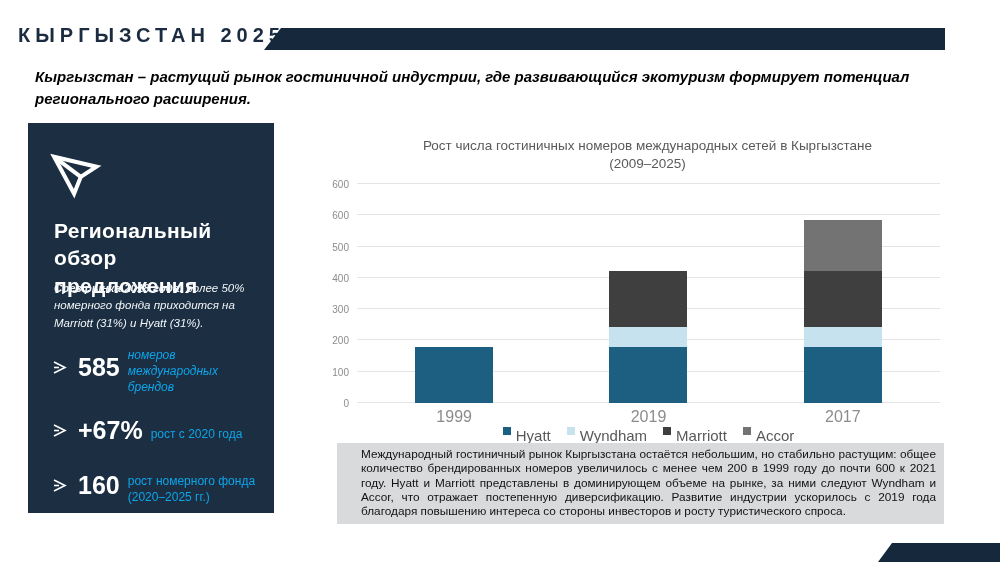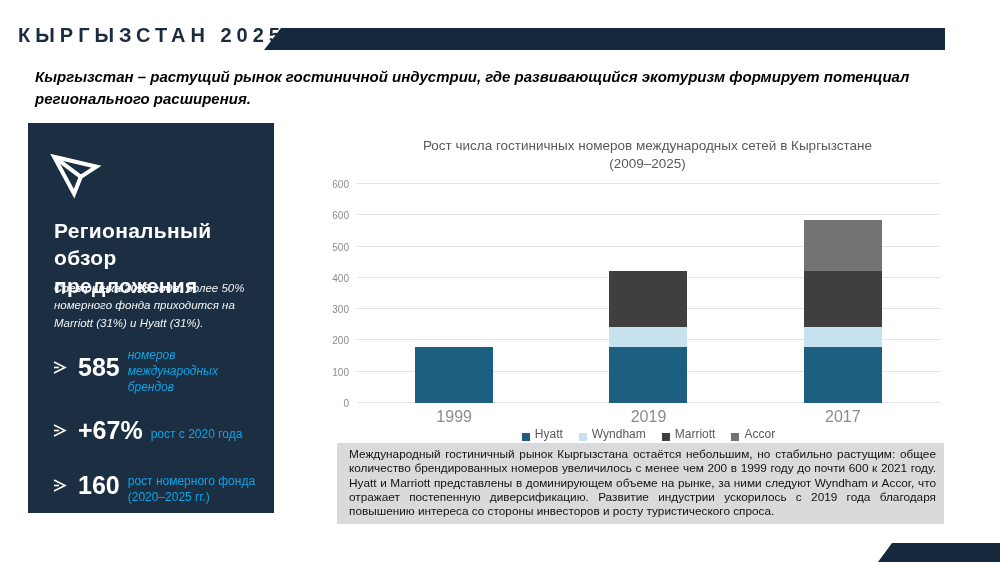--- a/index.html
+++ b/index.html
@@ -63,28 +63,28 @@
   .bars { position:absolute; left:0; top:0; right:0; bottom:0; display:flex; }
   .slot { flex:1; display:flex; justify-content:center; align-items:flex-end; height:100%; }
   .stack { width:78px; height:100%; display:flex; flex-direction:column-reverse; }
   .seg { width:100%; }
   .xrow { position:absolute; left:0; right:0; top:100%; margin-top:5px; display:flex; }
   .xtick { flex:1; text-align:center; font-size:16px; color:#8c8c8c; }
   .legend {
     position:absolute; left:357px; top:427px; width:583px;
     display:flex; justify-content:center; gap:16px; align-items:center;
   }
-  .legend-item { display:flex; align-items:flex-end; font-size:12px; color:#595959; }
+  .legend-item { display:flex; align-items:flex-start; font-size:15px; color:#595959; }
   .legend-swatch { width:8px; height:8px; margin-right:5px; display:inline-block; }
   
   .footnote {
     position:absolute; left:337px; top:443px; width:607px;
     background:#d8dadc; color:#121212;
     font-size:11.8px; line-height:14.3px; text-align:justify;
-    padding:4px 8px 6px 12px;
+    padding:4px 8px 6px 24px;
   }
   
   .corner-shape {
     position:absolute; left:878px; top:543px; width:122px; height:19px;
     background:#16293c;
     clip-path:polygon(14px 0, 100% 0, 100% 100%, 0 100%);
   }
 </style>
 </head>
 <body>

